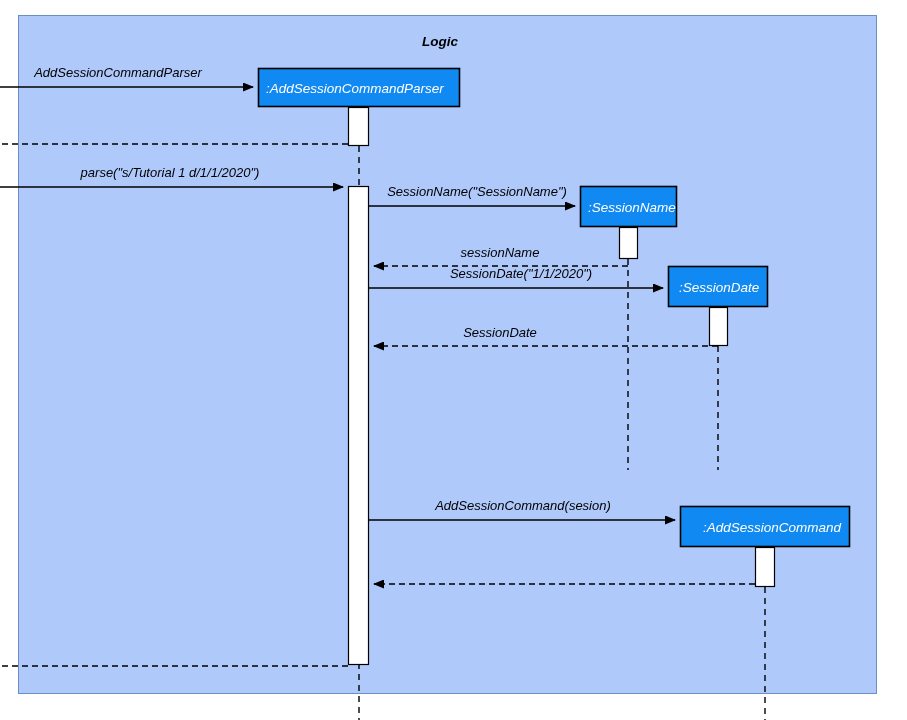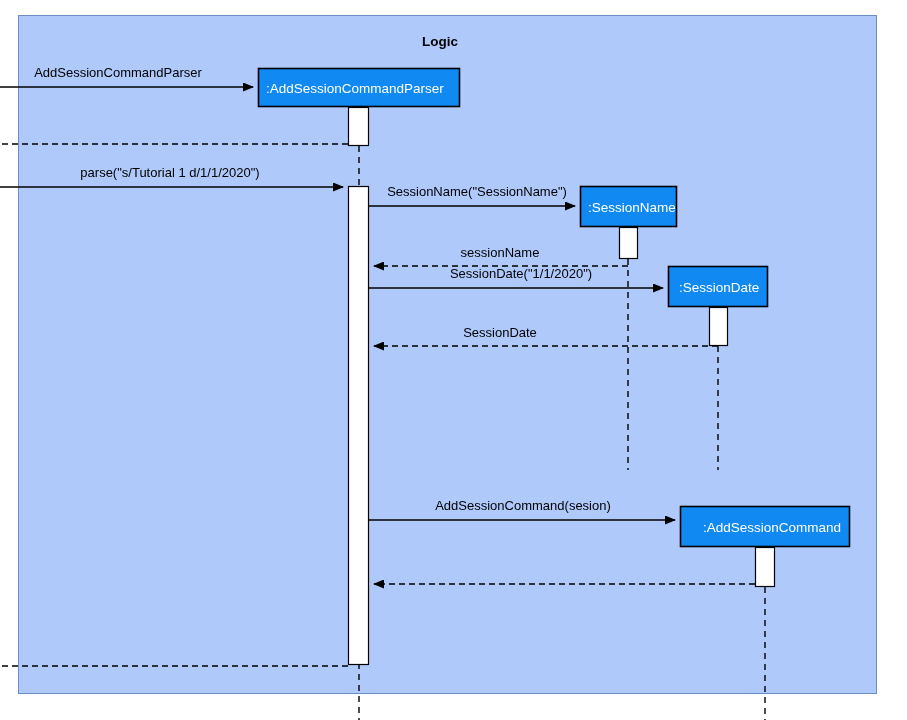--- a/index.html
+++ b/index.html
@@ -10,20 +10,21 @@
   body {
     width: 907px;
     height: 720px;
     font-family: "Liberation Sans", sans-serif;
     overflow: hidden;
   }
   #diagram-root {
     position: relative;
     width: 907px;
     height: 720px;
+    font-style: italic;
   }
   svg#seq-svg {
     position: absolute;
     left: 0;
     top: 0;
     width: 907px;
     height: 720px;
     display: block;
   }
   .lbl {

